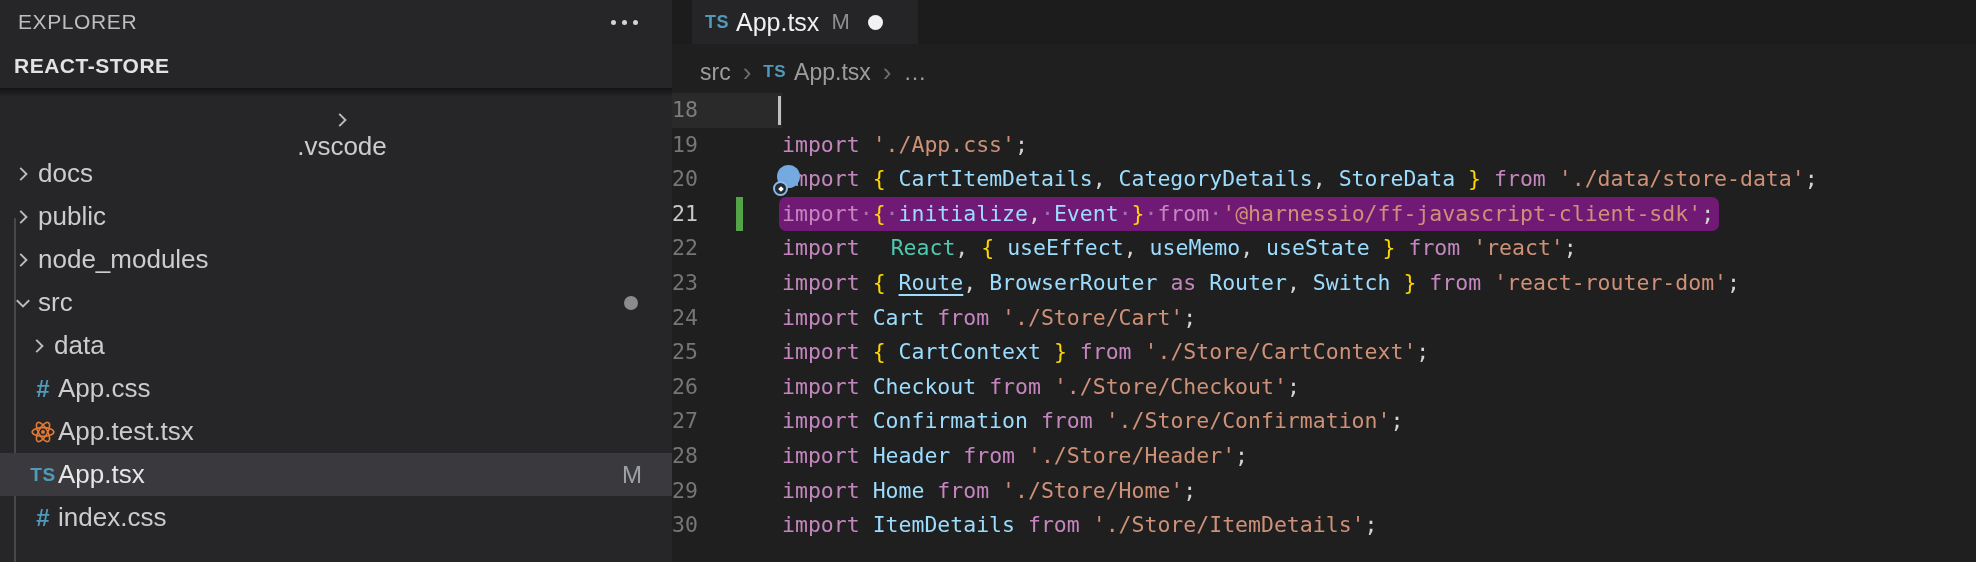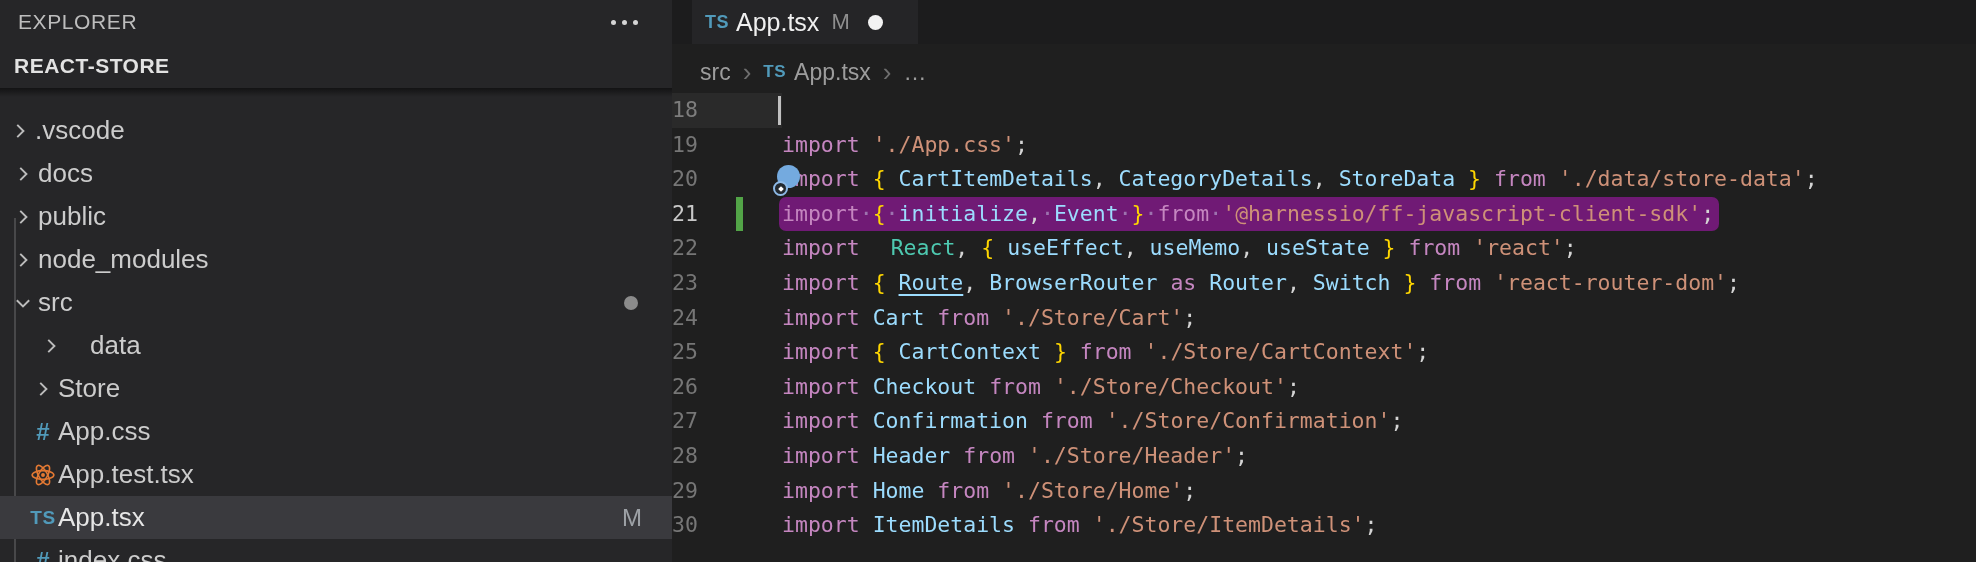--- a/index.html
+++ b/index.html
@@ -80,21 +80,21 @@
           <i></i>
           <i></i>
         </div>
     </div>
     <div class="section-header">
       <span>REACT-STORE</span>
     </div>
     <div class="scroll-shadow"></div>
     <div class="indent-guide"></div>
     <div class="tree">
-        <div class="trow" style="padding-left: 5px;">
+        <div class="trow" style="padding-left: 12px; flex-direction: column;">
           <span class="ticon">
             <svg width="22" height="22" viewBox="0 0 16 16">
               <path d="M6 3.5l4.5 4.5L6 12.5" stroke="#bcbcbc" stroke-width="1.4" fill="none"></path>
             </svg>
           </span>
           <span class="tlabel">.vscode</span>
         </div>
         <div class="trow" style="padding-left: 8px;">
           <span class="ticon">
             <svg width="22" height="22" viewBox="0 0 16 16">
@@ -121,35 +121,27 @@
         </div>
         <div class="trow" style="padding-left: 8px;">
           <span class="ticon">
             <svg width="22" height="22" viewBox="0 0 16 16">
               <path d="M3.5 6l4.5 4.5L12.5 6" stroke="#bcbcbc" stroke-width="1.4" fill="none"></path>
             </svg>
           </span>
           <span class="tlabel">src</span>
           <span class="badge-dot"></span>
         </div>
-        <div class="trow" style="padding-left: 36px; gap: 24px;">
+        <div class="trow" style="padding-left: 24px;">
           <span class="ticon">
             <svg width="22" height="22" viewBox="0 0 16 16">
               <path d="M6 3.5l4.5 4.5L6 12.5" stroke="#bcbcbc" stroke-width="1.4" fill="none"></path>
             </svg>
           </span>
           <span class="tlabel">data</span>
-        </div>
-        <div class="trow" style="padding-left: 28px;">
-          <span class="ticon">
-            <svg width="22" height="22" viewBox="0 0 16 16">
-              <path d="M6 3.5l4.5 4.5L6 12.5" stroke="#bcbcbc" stroke-width="1.4" fill="none"></path>
-            </svg>
-          </span>
-          <span class="tlabel">Store</span>
         </div>
         <div class="trow" style="padding-left: 28px;">
           <span class="ticon css-ico">#</span>
           <span class="tlabel">App.css</span>
         </div>
         <div class="trow" style="padding-left: 28px;">
           <span class="ticon">
             <svg width="26" height="26" viewBox="0 0 24 24">
               <ellipse cx="12" cy="12" rx="10" ry="4" transform="rotate(0 12 12)" stroke="#e37933" stroke-width="1.5" fill="none"></ellipse>
               <ellipse cx="12" cy="12" rx="10" ry="4" transform="rotate(60 12 12)" stroke="#e37933" stroke-width="1.5" fill="none"></ellipse>

